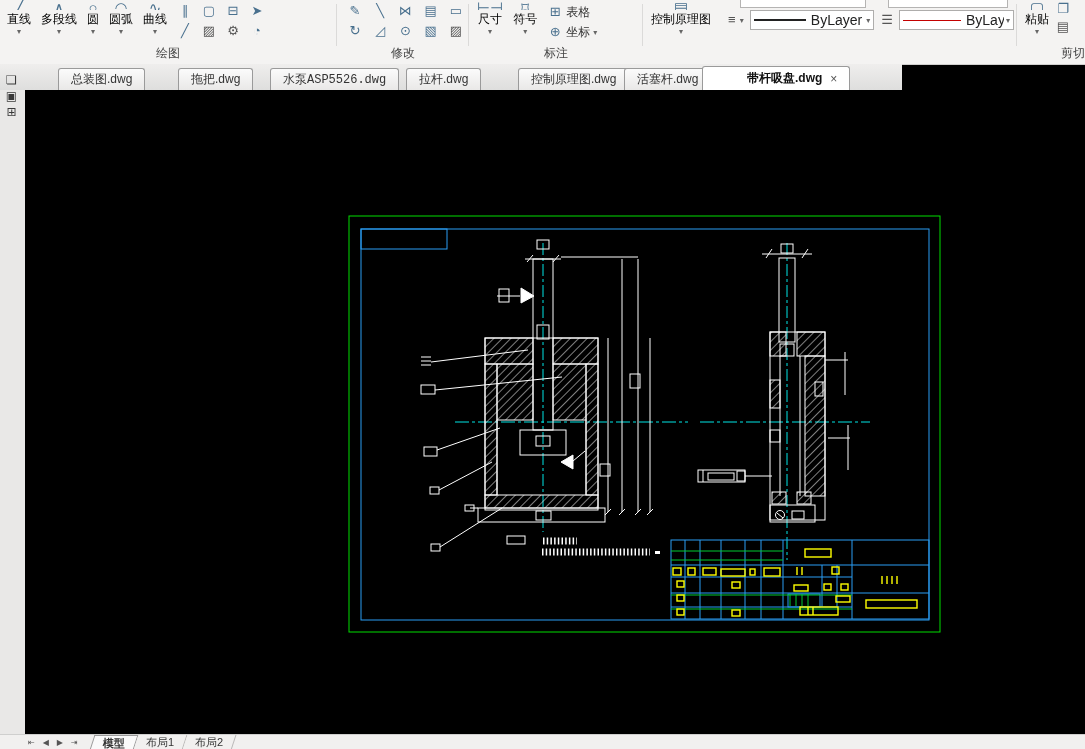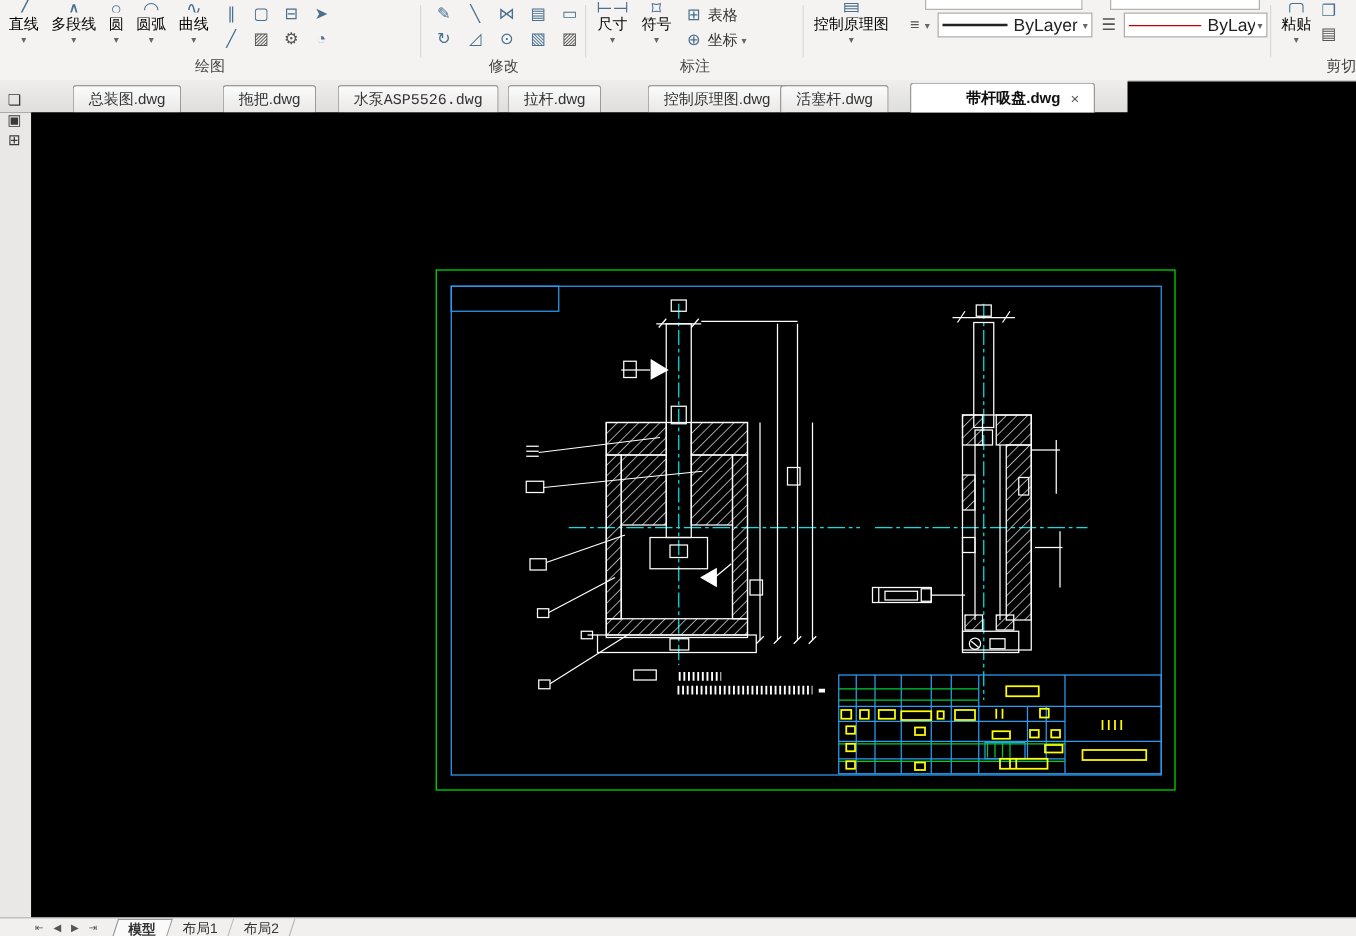--- a/index.html
+++ b/index.html
@@ -207,21 +207,21 @@
     </div>
   <div class="ftab" style="left:406px;">
       <span>拉杆.dwg</span>
     </div>
   <div class="ftab" style="left:490px;margin-left:28px;">
       <span>控制原理图.dwg</span>
     </div>
   <div class="ftab" style="left:624px;">
       <span>活塞杆.dwg</span>
     </div>
-  <div class="ftab active" style="left:728px;padding-left:44px;">
+  <div class="ftab active" style="left:702px;padding-left:44px;">
     <span>带杆吸盘.dwg</span>
     <span class="close">×</span>
   </div>
 </div>
 
 <div class="sidetools">
   <div class="sidetool">❏</div>
   <div class="sidetool">▣</div>
   <div class="sidetool">⊞</div>
 </div>

